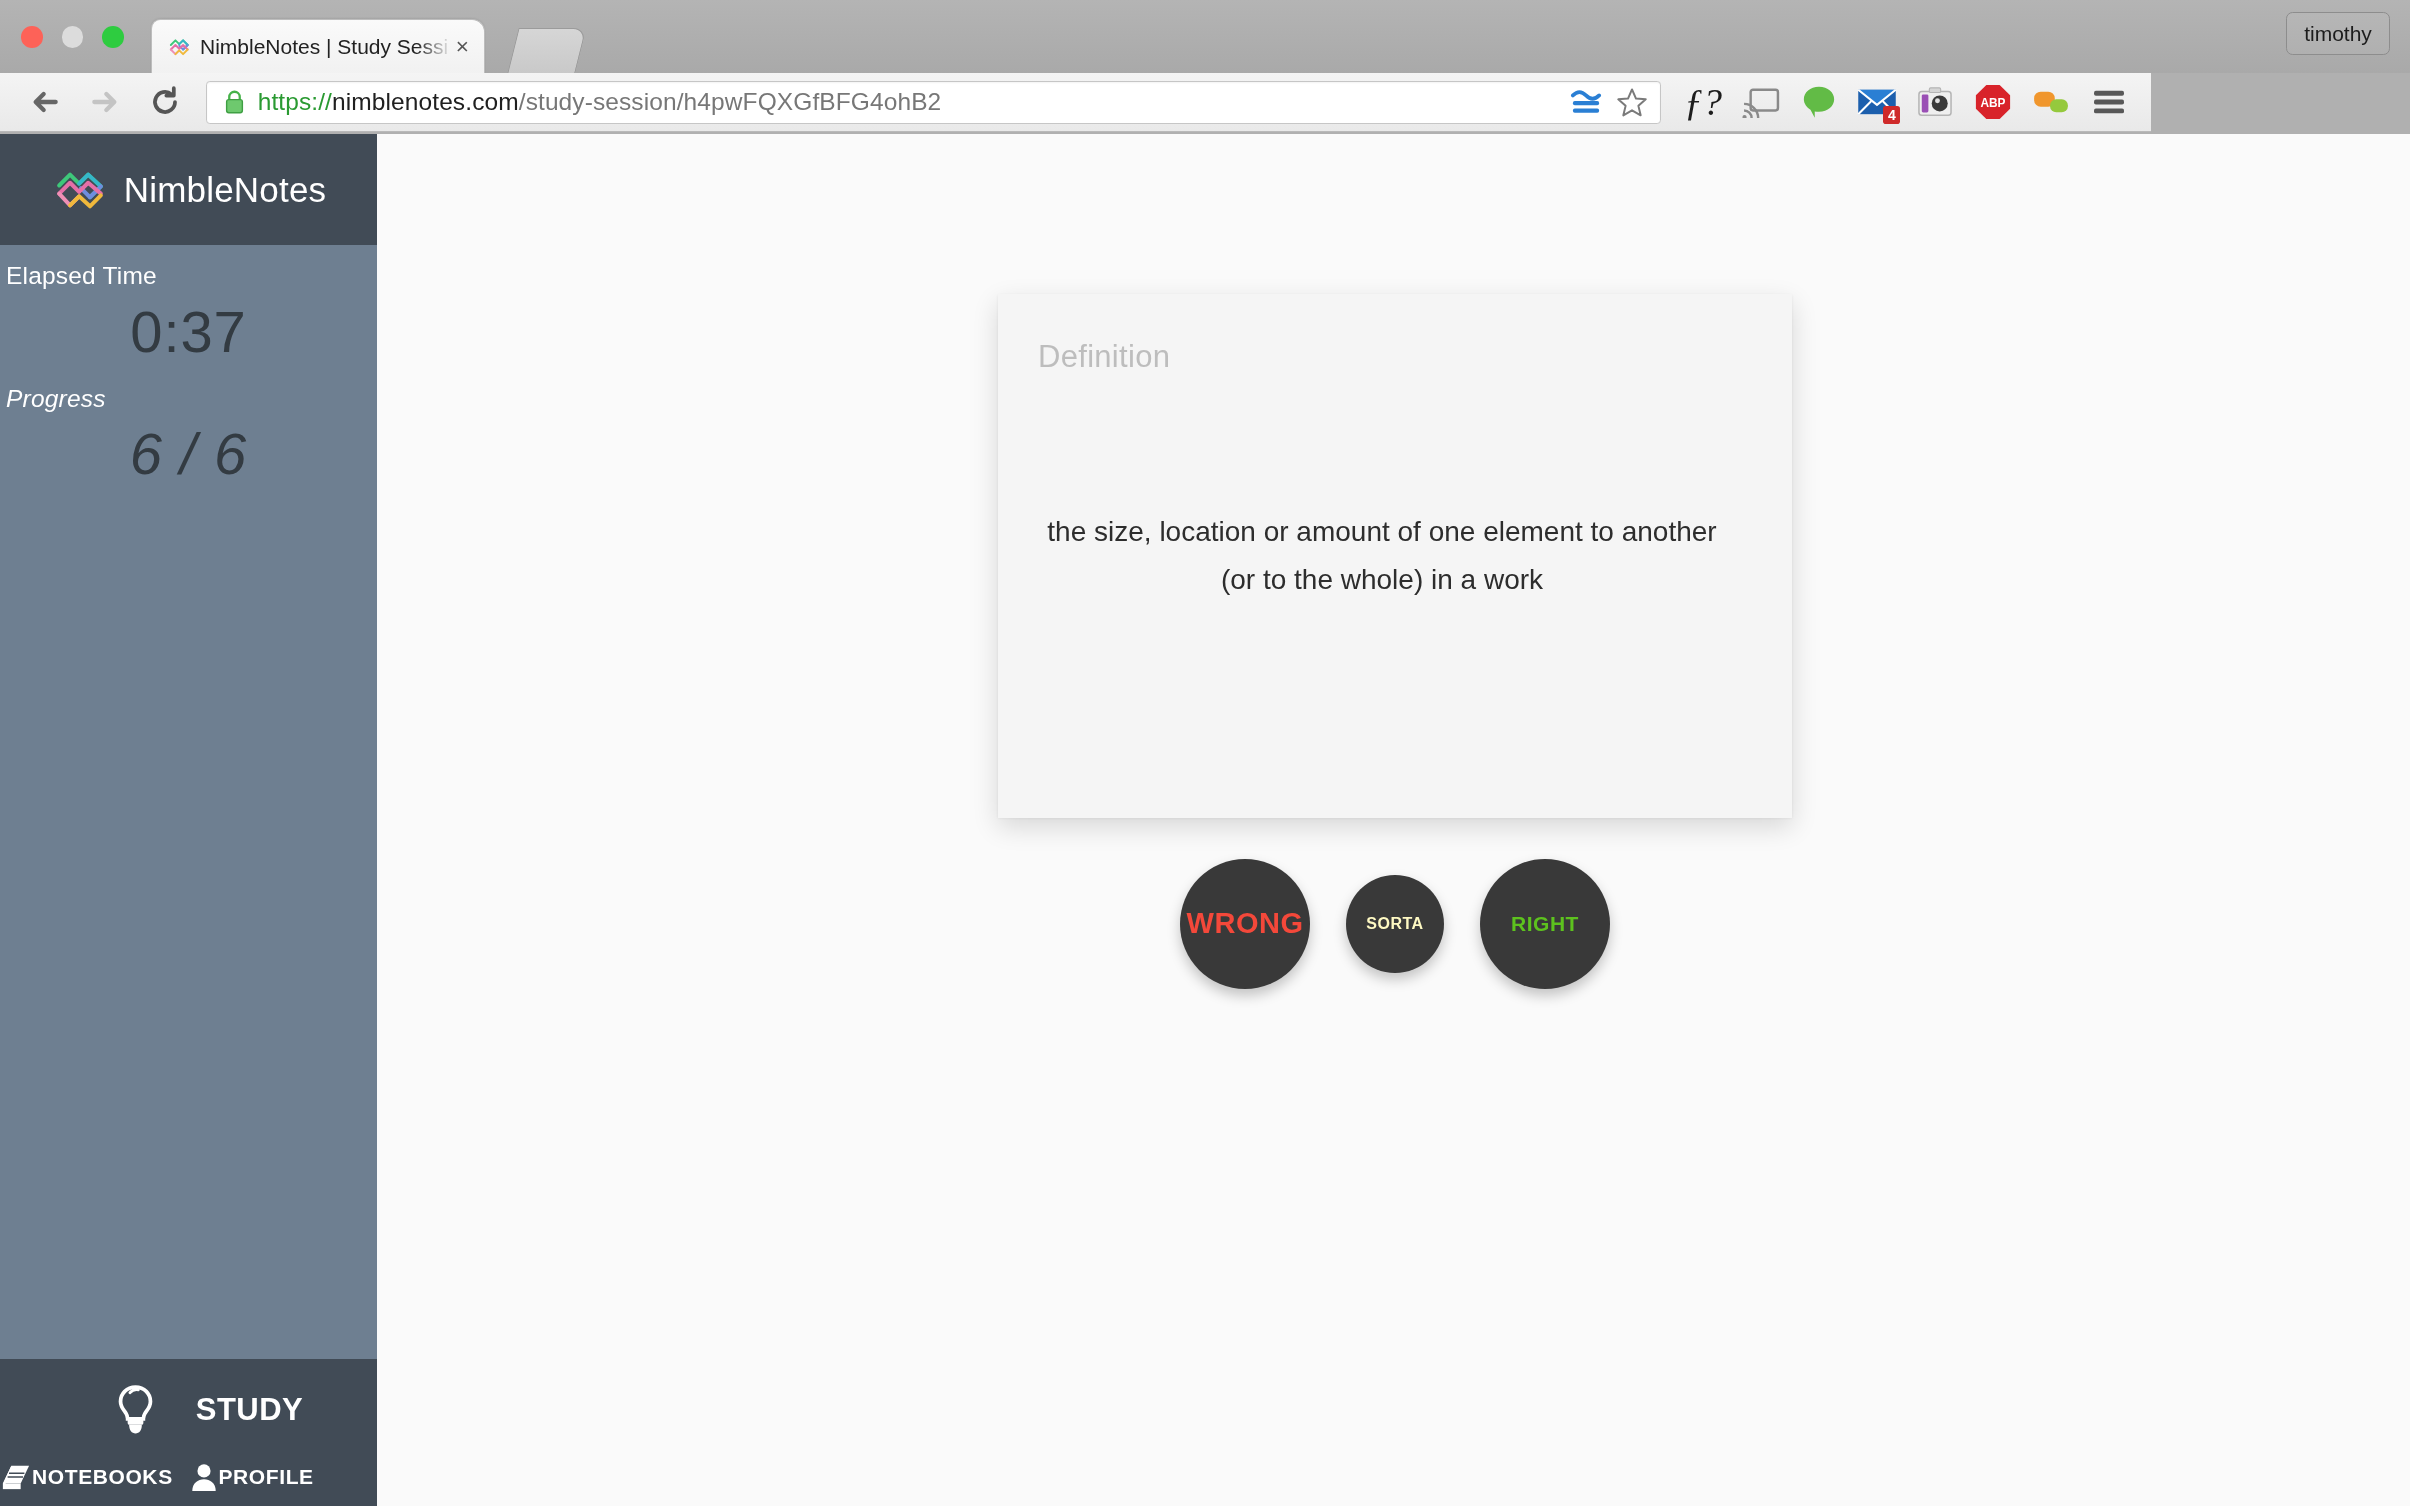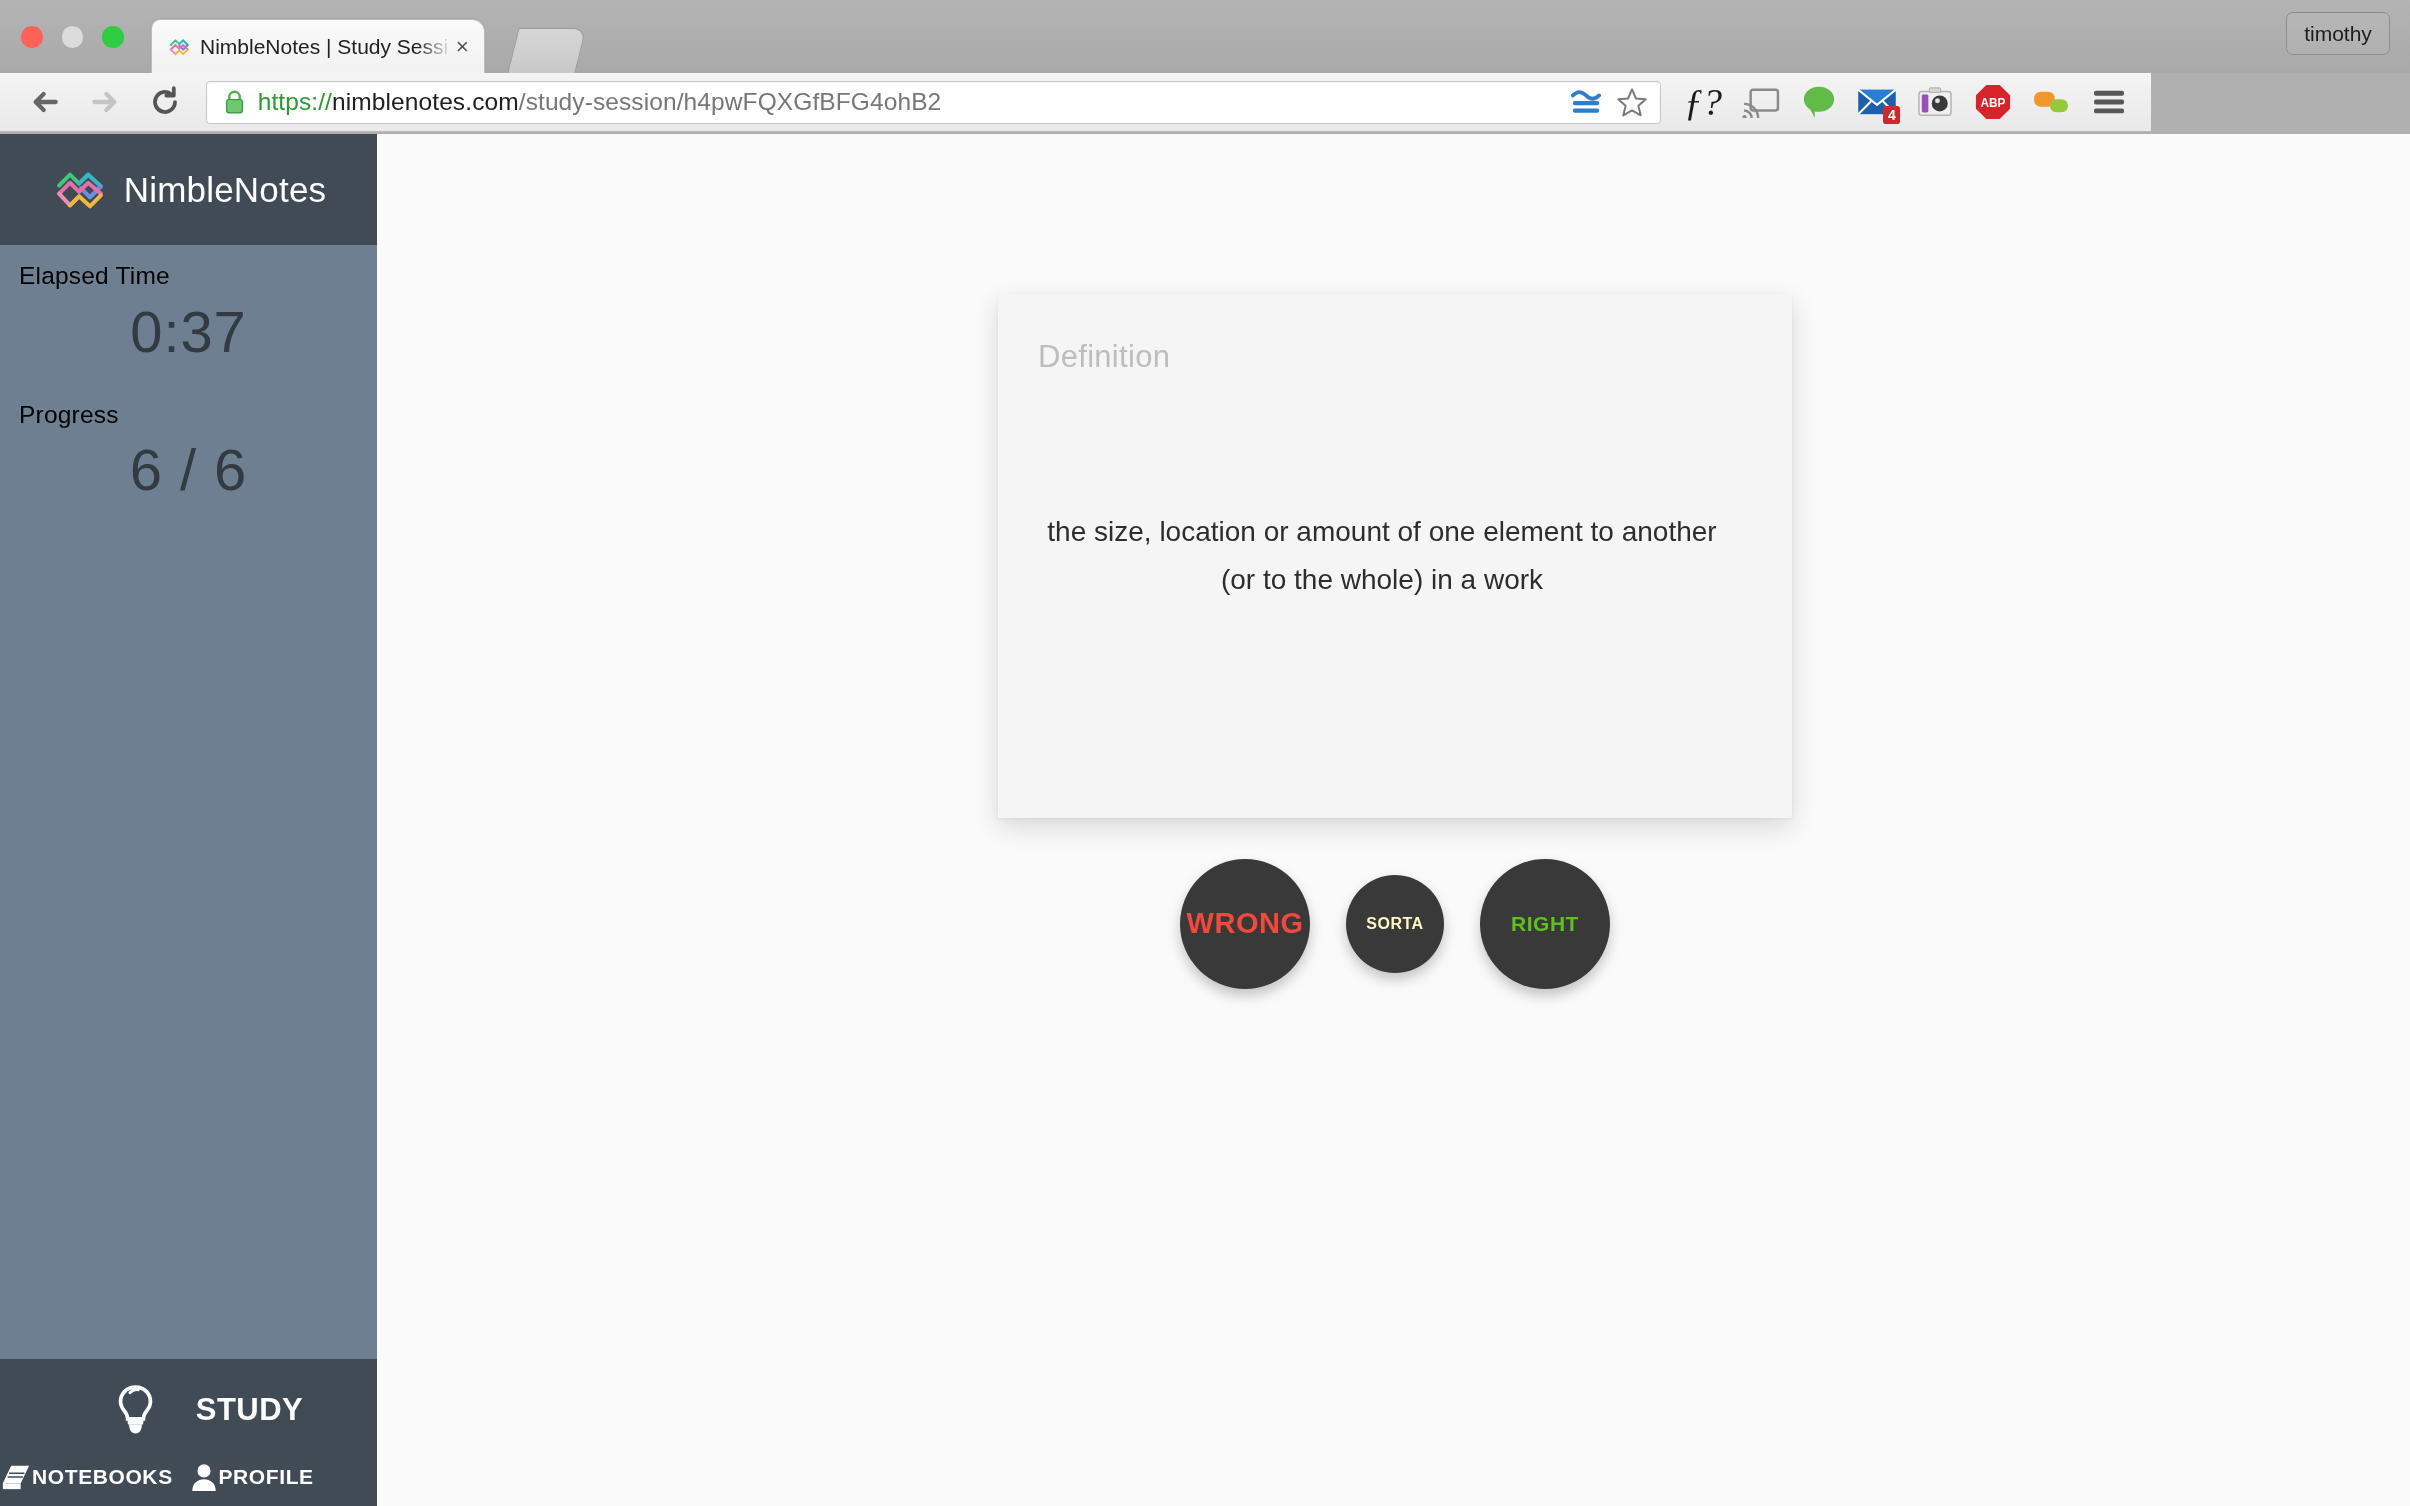--- a/index.html
+++ b/index.html
@@ -119,27 +119,27 @@
   }
   .brand {
     height: 111px; background: #414b56;
     display: flex; align-items: center; justify-content: center; gap: 15px;
   }
   .brand-logo { width: 58px; height: 58px; flex: 0 0 58px; }
   .brand-name { font-size: 35px; color: #fff; letter-spacing: 0.2px; }
 
   .stats { padding-top: 17px; flex: 1 1 auto; }
   .stat-label {
-    font-size: 24.5px; color: #000000; padding-left: 19px; letter-spacing: 0.2px;
+    font-size: 24.5px; color: #ffffff; padding-left: 6px; letter-spacing: 0.2px;
   }
   .stat-value {
     font-size: 58px; color: #333b42; text-align: center;
     margin-top: 7.5px; letter-spacing: 0.9px; font-weight: 300;
   }
-  .stat-block + .stat-block { margin-top: 36px; }
+  .stat-block + .stat-block { margin-top: 20px; font-style: italic; }
 
   .bottom-nav { background: #414b56; padding: 24.5px 0 15px; }
   .nav-study {
     display: flex; align-items: center; justify-content: center; gap: 39px;
     cursor: pointer; padding-bottom: 26px; padding-left: 40px;
   }
   .nav-study-label {
     font-size: 31px; color: #fff; font-weight: bold; letter-spacing: 0.5px;
   }
   .nav-sub { display: flex; }

